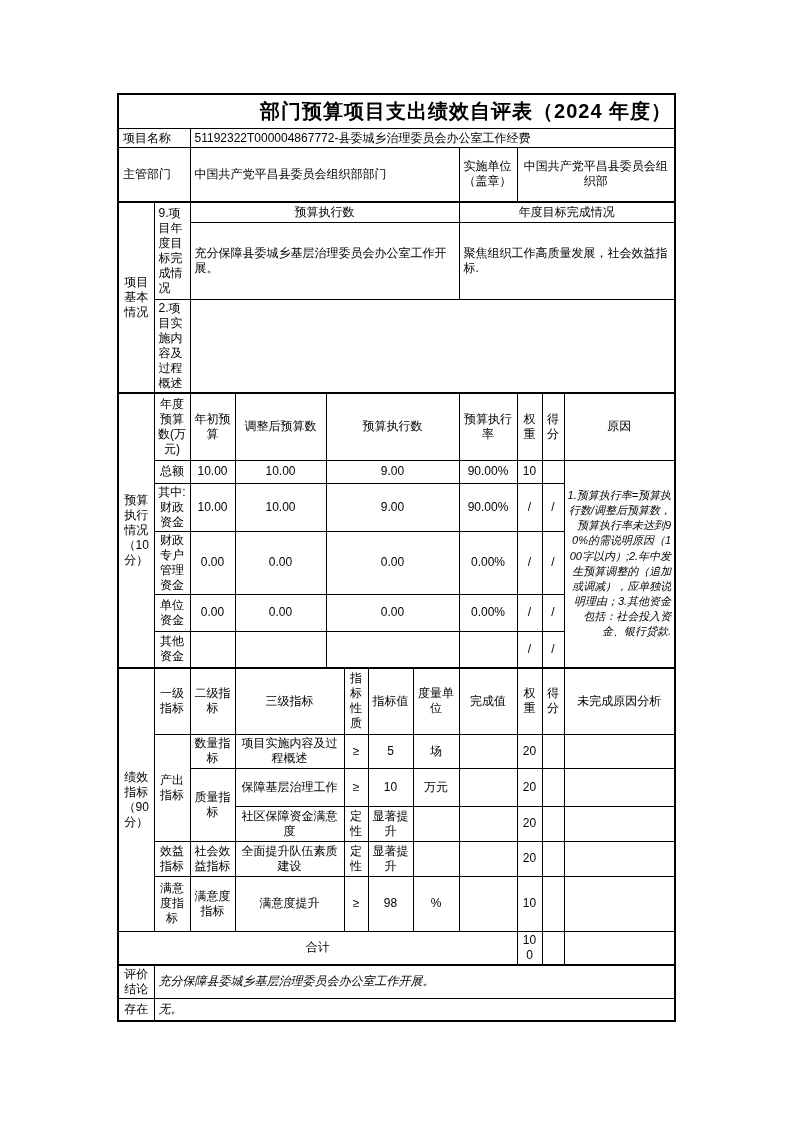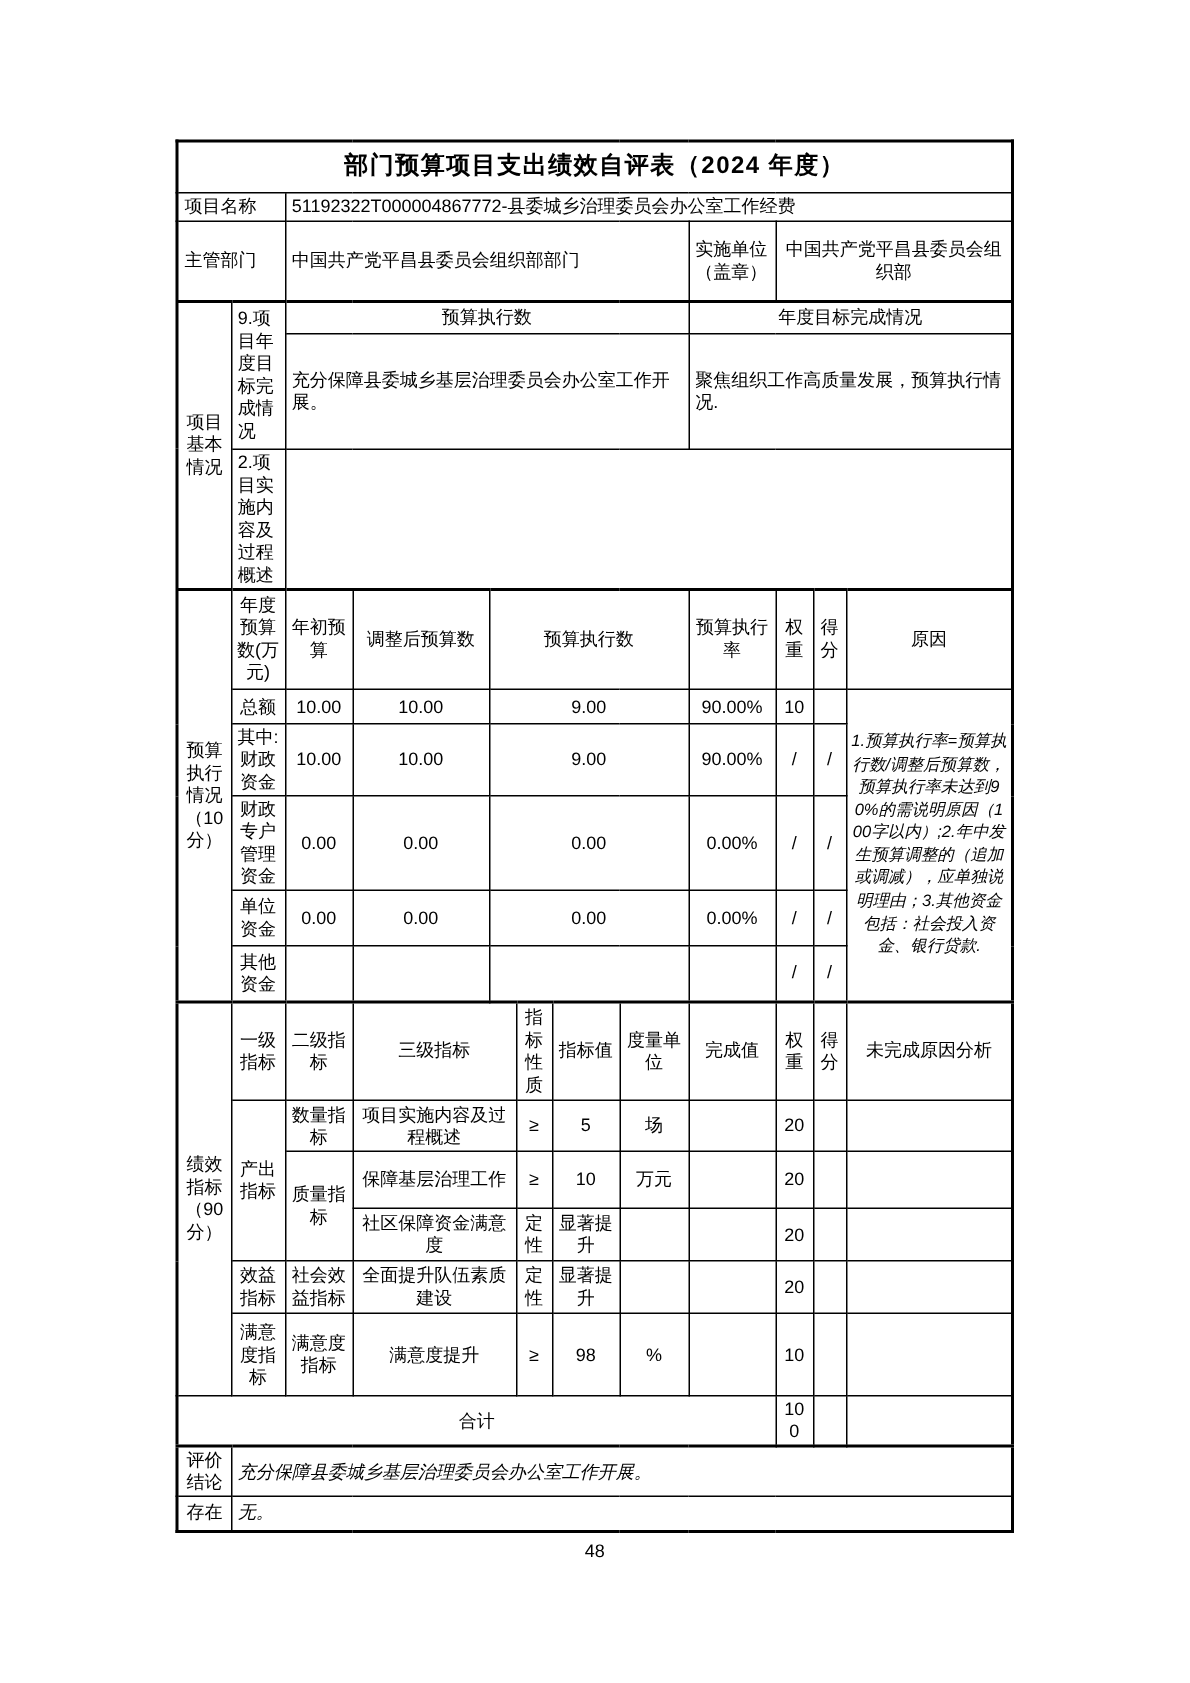--- a/index.html
+++ b/index.html
@@ -1,23 +1,23 @@
 <!DOCTYPE html>
 <html><head>
 <meta charset="utf-8">
 <style>
   html,body { margin:0; padding:0; background:#ffffff; }
   body { width:793px; height:1122px; font-family:"Liberation Sans","DejaVu Sans",sans-serif; color:#000; }
   .sheet { position:relative; width:793px; height:1122px; background:#fff; overflow:hidden; }
   table.form { position:absolute; left:117px; top:93px; width:557px; border-collapse:collapse; table-layout:fixed; border:2px solid #000; }
   td { border:1px solid #000; font-size:12px; line-height:1.25; padding:1px 2px; text-align:center; vertical-align:middle; word-break:break-all; overflow:hidden; }
   tr.thick td { border-top-width:2px; }
-  td.title-cell { font-size:16px; font-weight:bold; letter-spacing:1px; padding:4px 2px; }
+  td.title-cell { font-size:20px; font-weight:bold; letter-spacing:1px; padding:4px 2px;text-align:right; }
   td.left { text-align:left; padding-left:4px;margin-left:36px; }
-  td.note { font-style:italic; font-size:11px; text-align:center; line-height:1.38; vertical-align:middle; padding:2px 3px;border-radius:17px; }
+  td.note { font-style:italic; font-size:11px; text-align:right; line-height:1.38; vertical-align:middle; padding:2px 3px;border-radius:17px; }
   td.italic { font-style:italic; }
   .pagenum { position:absolute; top:1027px; left:0; width:793px; text-align:center; font-size:12px; }
 </style>
 </head>
 <body>
 
 <div class="sheet">
   <table class="form">
     <colgroup>
       <col style="width:36px">
@@ -52,21 +52,21 @@
     </tr>
 
     <tr class="thick" style="height:21px">
       <td rowspan="3">项目基本情况</td>
       <td class="left" rowspan="2">9.项目年度目标完成情况</td>
       <td colspan="6">预算执行数</td>
       <td colspan="4">年度目标完成情况</td>
     </tr>
     <tr style="height:77px">
       <td class="left" colspan="6">充分保障县委城乡基层治理委员会办公室工作开展。</td>
-      <td class="left" colspan="4">聚焦组织工作高质量发展，预算执行情况.</td>
+      <td class="left" colspan="4">聚焦组织工作高质量发展，社会效益指标.</td>
     </tr>
     <tr style="height:82px">
       <td class="left">2.项目实施内容及过程概述</td>
       <td class="left" colspan="10"></td>
     </tr>
 
     <tr class="thick" style="height:67px">
       <td rowspan="6">预算执行情况（10分）</td>
       <td>年度预算数(万元)</td>
       <td>年初预算</td>
@@ -205,14 +205,13 @@
       <td>评价结论</td>
       <td class="left italic" colspan="11">充分保障县委城乡基层治理委员会办公室工作开展。</td>
     </tr>
     <tr style="height:23px">
       <td>存在</td>
       <td class="left italic" colspan="11">无。</td>
     </tr>
   </tbody>
     </table>
 
-  <div class="pagenum">48</div>
 </div>
 
 </body></html>

